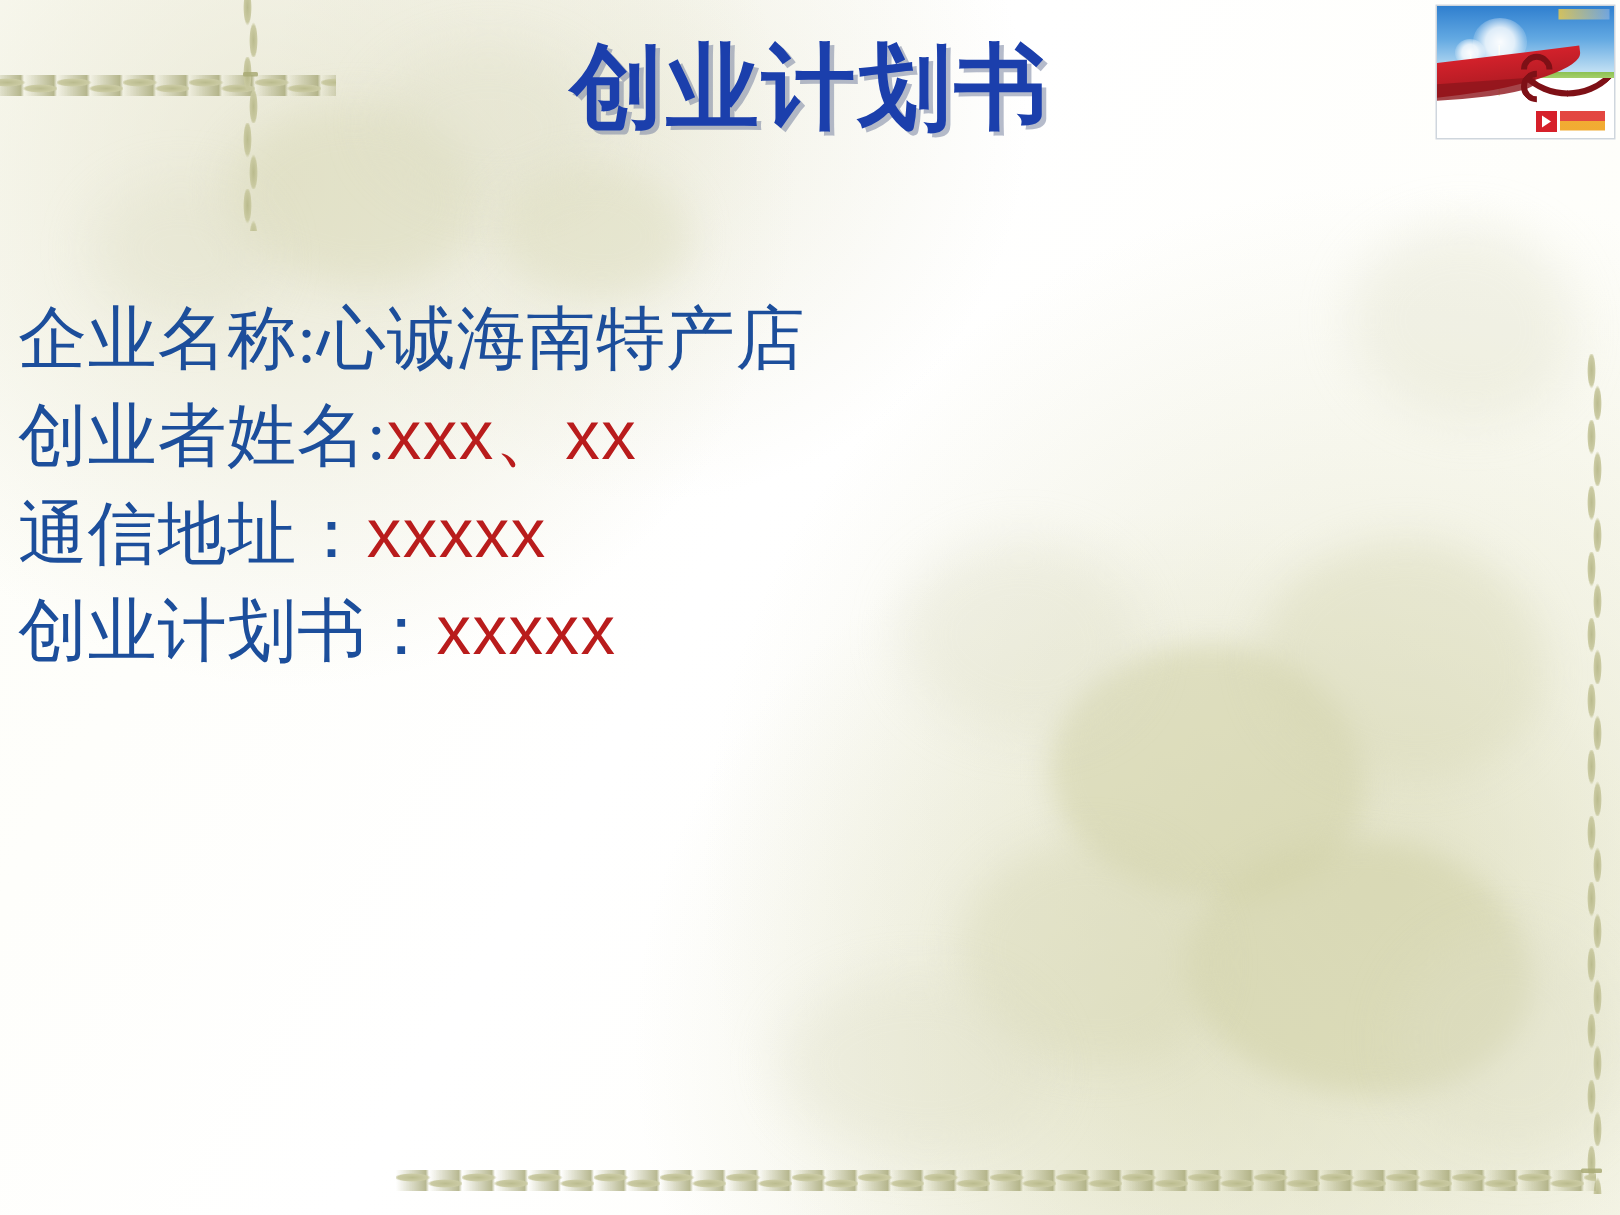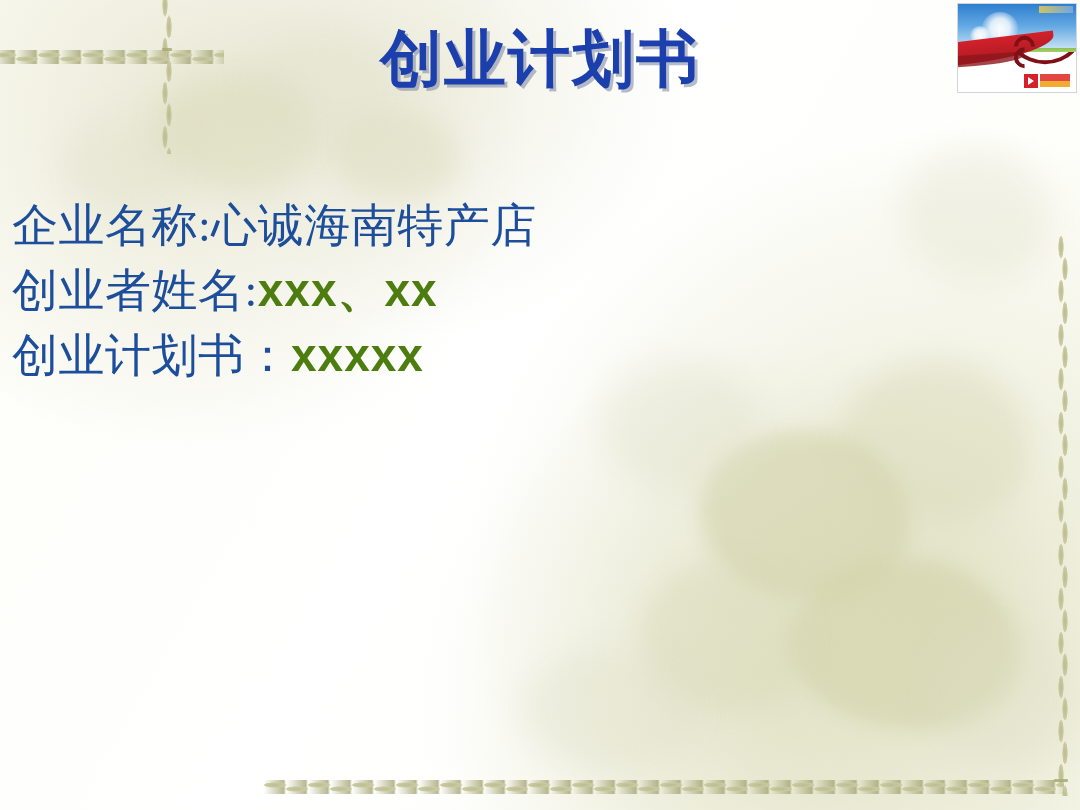--- a/index.html
+++ b/index.html
@@ -98,22 +98,22 @@
   .line {
     font-family: "Liberation Serif", "DejaVu Serif", serif;
     font-size: 46px;
     line-height: 65px;
     color: #1c4e9b;
     white-space: pre;
     letter-spacing: 0.5px;
   }
   .line .val {
     font-family: "Liberation Sans", "DejaVu Sans", sans-serif;
-    font-weight: bold;
-    color: #4d7c0f;
+    font-weight: normal;
+    color: #b91c1c;
     letter-spacing: 1px;
   }
 
   
   .thumb {
     position: absolute;
     left: 957px;
     top: 3px;
     width: 118px;
     height: 88px;
@@ -248,20 +248,21 @@
 
   <div class="title">创业计划书</div>
 
   <div class="body-block">
 
     <div class="line"><span>企业名称:</span><span class="cjk">心诚海南特产店</span></div>
 
     <div class="line"><span>创业者姓名:</span><span class="val">xxx、xx</span></div>
 
 
+    <div class="line"><span>通信地址：</span><span class="val">xxxxx</span></div>
 
     <div class="line"><span>创业计划书：</span><span class="val">xxxxx</span></div>
 
 
 
   </div>
 
   <div class="thumb">
     <div class="sky"></div>
     <div class="grass"></div>

